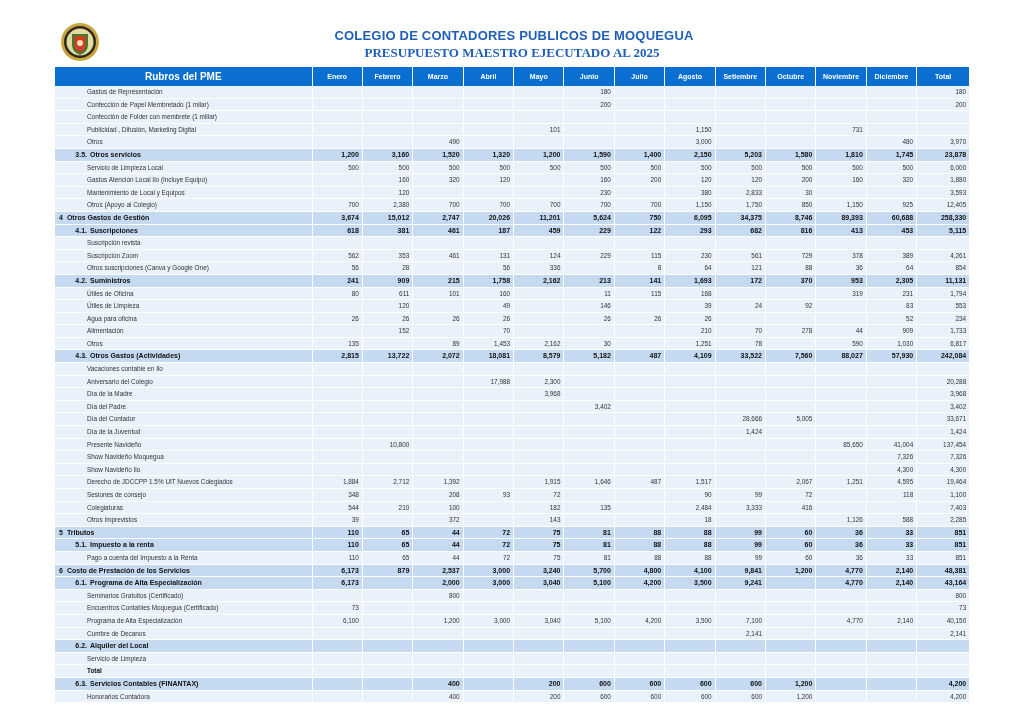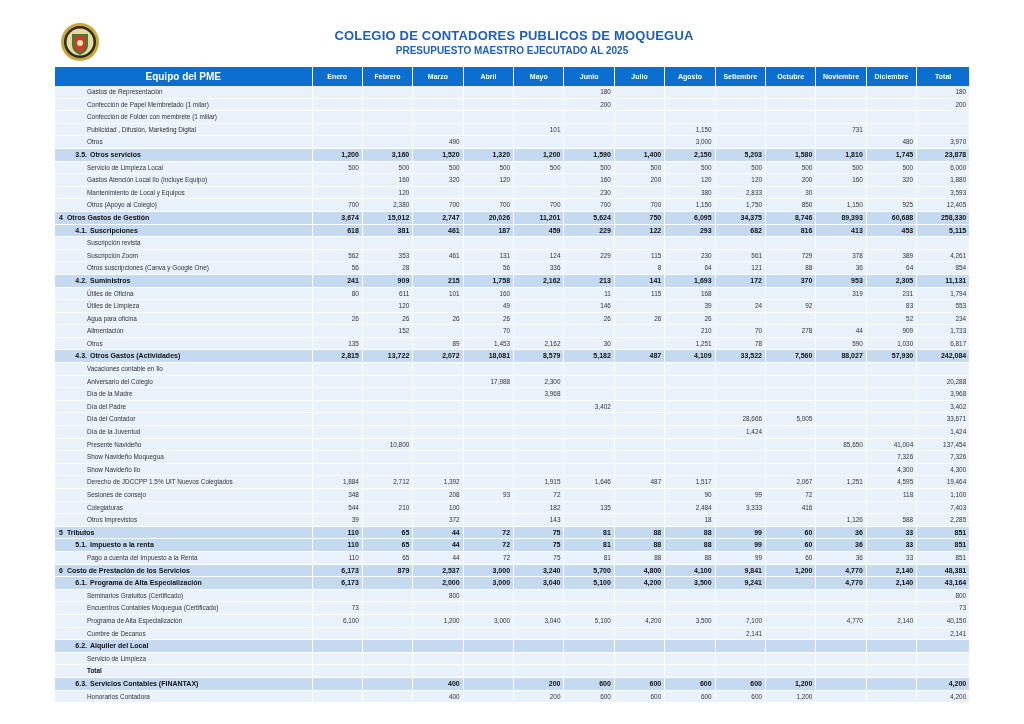--- a/index.html
+++ b/index.html
@@ -1,20 +1,20 @@
 <!DOCTYPE html>
 <html><head>
 <meta charset="utf-8">
 <style>
   html, body { margin:0; padding:0; background:#ffffff; }
   body { width:1024px; height:724px; overflow:hidden; position:relative; font-family:"Liberation Sans", sans-serif; }
   .logo { position:absolute; left:60px; top:22px; width:40px; height:40px; }
   .title { position:absolute; left:0; width:1024px; text-align:center; color:#1f5fb8; font-weight:bold; font-family:"Liberation Sans", sans-serif; }
   .title.t1 { top:28px; font-size:13px; letter-spacing:0.2px; left:2px; }
-  .title.t2 { top:45px; font-size:10px; }
+  .title.t2 { top:45px; font-size:13px;font-family:Liberation Serif, serif; }
   table { position:absolute; left:55px; top:67px; border-collapse:collapse; table-layout:fixed; width:914px; }
   col.c-label { width:257px; }
   col.c-m { width:50.4px; }
   col.c-t { width:53px; }
   thead th { background:#0a6fd0; color:#ffffff; font-weight:bold; font-size:7px; height:19px; padding:0; border-right:1px solid #ffffff; text-align:center; }
   thead th.h-label { font-size:10px; }
   tbody td { height:11.6px; padding:0 3px; font-size:6.4px; color:#333; border-right:1px solid #ffffff; border-bottom:1px solid #ffffff; text-align:right; white-space:nowrap; overflow:hidden; line-height:11.6px; }
   tbody tr.item td { background:#e9f1fb; }
   tbody tr.item td.lbl { text-align:left; padding-left:32px; }
   tbody tr.sub td, tbody tr.main td { background:#c5d9f0; font-weight:bold; color:#111; font-size:7px; }
@@ -51,21 +51,21 @@
     <col class="c-m">
       <col class="c-m">
       <col class="c-m">
       <col class="c-m">
       <col class="c-m">
       <col class="c-m">
     <col class="c-t">
   </colgroup>
   <thead>
     <tr id="head-row">
-        <th class="h-label">Equipo del PME</th>
+        <th class="h-label">Rubros del PME</th>
         <th>Enero</th>
         <th>Febrero</th>
         <th>Marzo</th>
         <th>Abril</th>
         <th>Mayo</th>
         <th>Junio</th>
         <th>Julio</th>
         <th>Agosto</th>
         <th>Setiembre</th>
         <th>Octubre</th>

